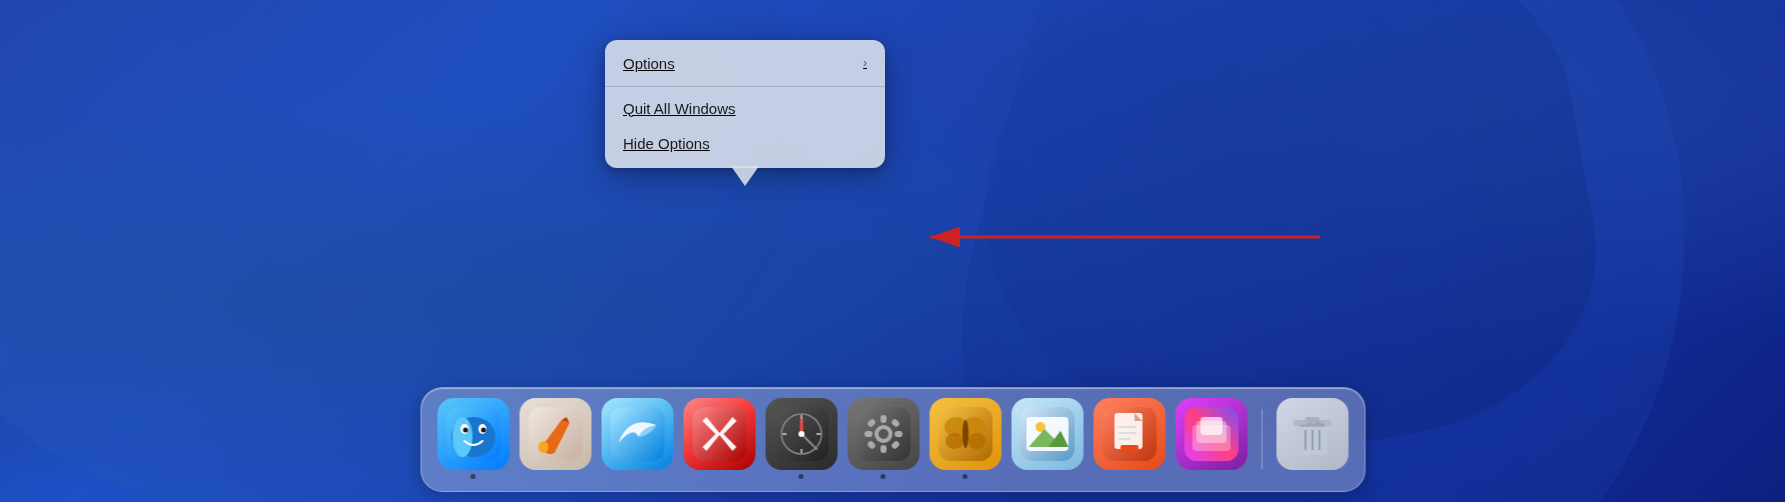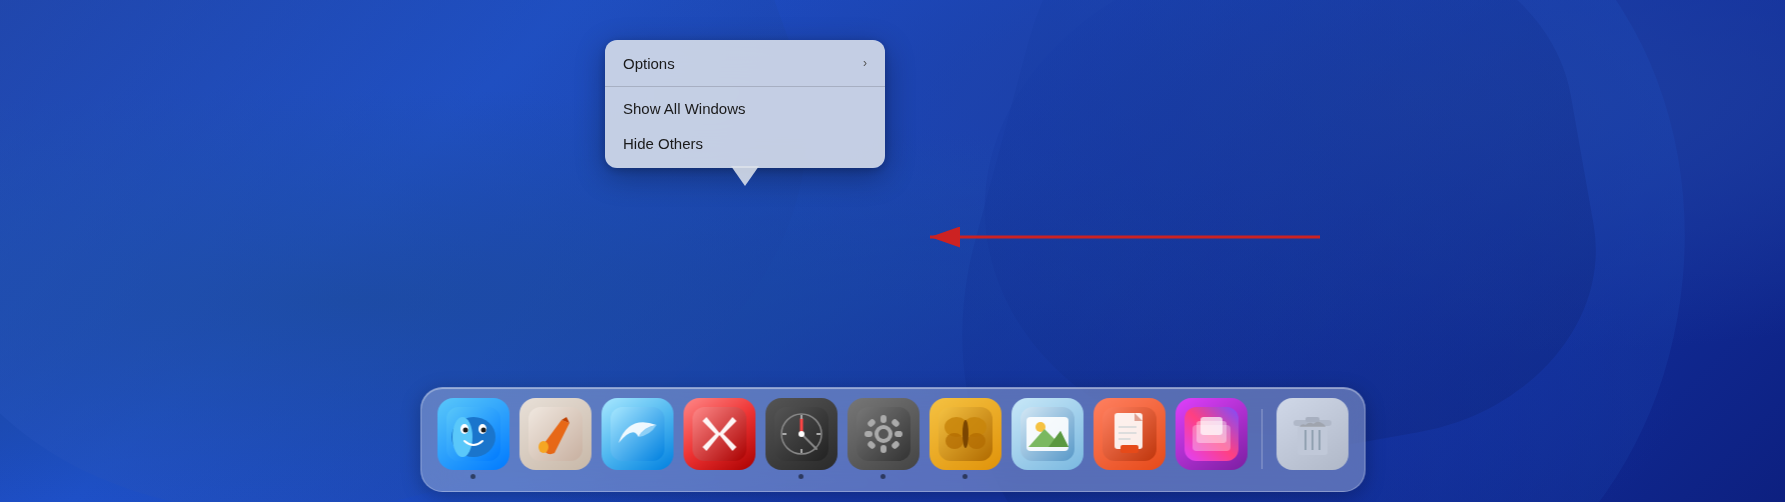--- a/index.html
+++ b/index.html
@@ -67,20 +67,21 @@
       top: 40px;
       left: 605px;
       background: rgba(220, 225, 235, 0.88);
       backdrop-filter: blur(20px);
       -webkit-backdrop-filter: blur(20px);
       border-radius: 12px;
       padding: 6px 0;
       min-width: 280px;
       box-shadow: 0 8px 30px rgba(0,0,0,0.3), 0 2px 8px rgba(0,0,0,0.2);
       z-index: 100;
+      text-decoration: underline;
     }
 
     
     .context-menu::after {
       content: '';
       position: absolute;
       bottom: -18px;
       left: 50%;
       transform: translateX(-50%);
       width: 0;
@@ -191,24 +192,24 @@
   <div class="wallpaper-shape shape2"></div>
   <div class="wallpaper-shape shape3"></div>
 
   <div class="context-menu">
     <div class="menu-item">
       <span>Options</span>
       <span class="menu-arrow">›</span>
     </div>
     <div class="menu-separator"></div>
     <div class="menu-item">
-      <span>Show All Windows</span>
+      <span>Quit All Windows</span>
     </div>
     <div class="menu-item">
-      <span>Hide Others</span>
+      <span>Hide Options</span>
     </div>
   </div>
 
   <svg class="annotation-svg" width="420" height="50" viewBox="0 0 420 50">
     <defs>
       <marker id="arrowhead" markerWidth="10" markerHeight="7" refX="10" refY="3.5" orient="auto">
         <polygon points="0 0, 10 3.5, 0 7" fill="#cc2222"></polygon>
       </marker>
     </defs>
     <line x1="420" y1="25" x2="30" y2="25" stroke="#cc2222" stroke-width="3" marker-end="url(#arrowhead)"></line>

